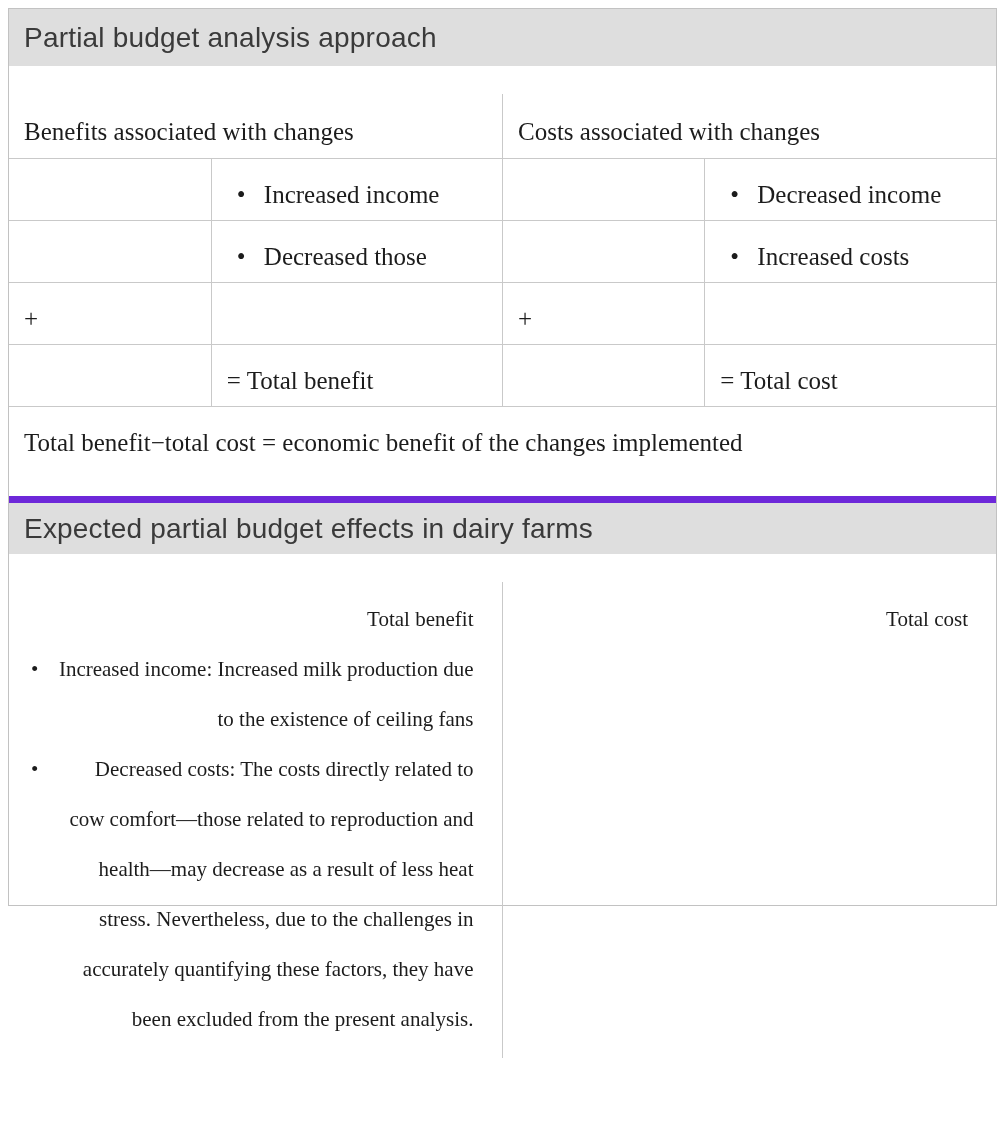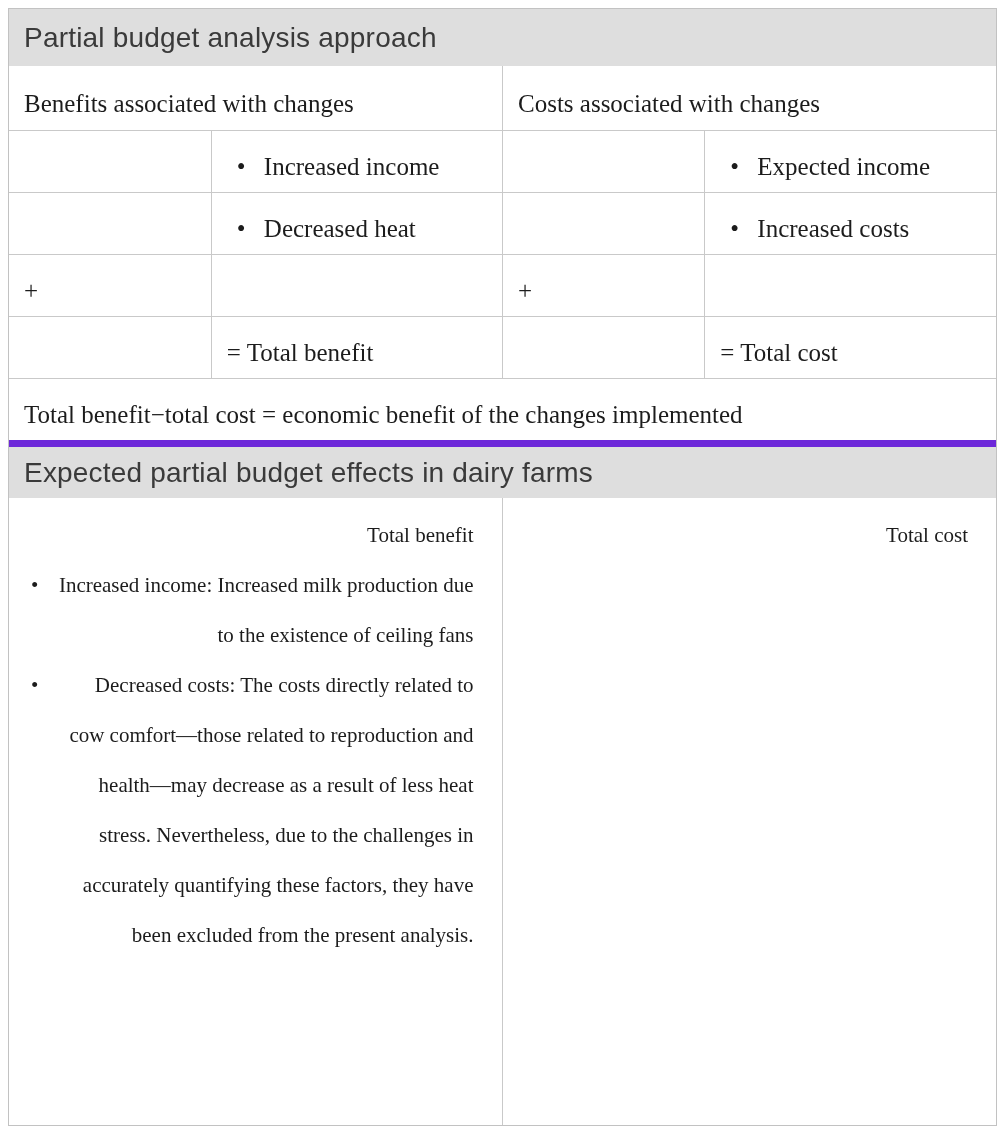--- a/index.html
+++ b/index.html
@@ -11,25 +11,26 @@
     color: #1c1c1c;
   }
   .page {
     width: 1005px;
     height: 1134px;
     padding: 8px;
     background: #ffffff;
   }
   .figure {
     width: 100%;
-    height: 1118px;
+    height: 898px;
     border: 1px solid #c2c2c2;
     display: flex;
     flex-direction: column;
     background: #ffffff;
+    gap: 28px;
   }
   .section-bar {
     background: #dedede;
     height: 57px;
     display: flex;
     align-items: center;
     padding-left: 15px;
     flex: 0 0 auto;
   }
   .section-bar.second { height: 58px; border-top: 7px solid #6d28d9; }
@@ -110,29 +111,29 @@
         <tr>
           <td></td>
           <td>
             <div class="bullet">
               <span>Increased income</span>
             </div>
           </td>
           <td></td>
           <td>
             <div class="bullet">
-              <span>Expected income</span>
+              <span>Decreased income</span>
             </div>
           </td>
         </tr>
         <tr>
           <td></td>
           <td>
             <div class="bullet">
-              <span>Decreased heat</span>
+              <span>Decreased those</span>
             </div>
           </td>
           <td></td>
           <td>
             <div class="bullet">
               <span>Increased costs</span>
             </div>
           </td>
         </tr>
         <tr>

